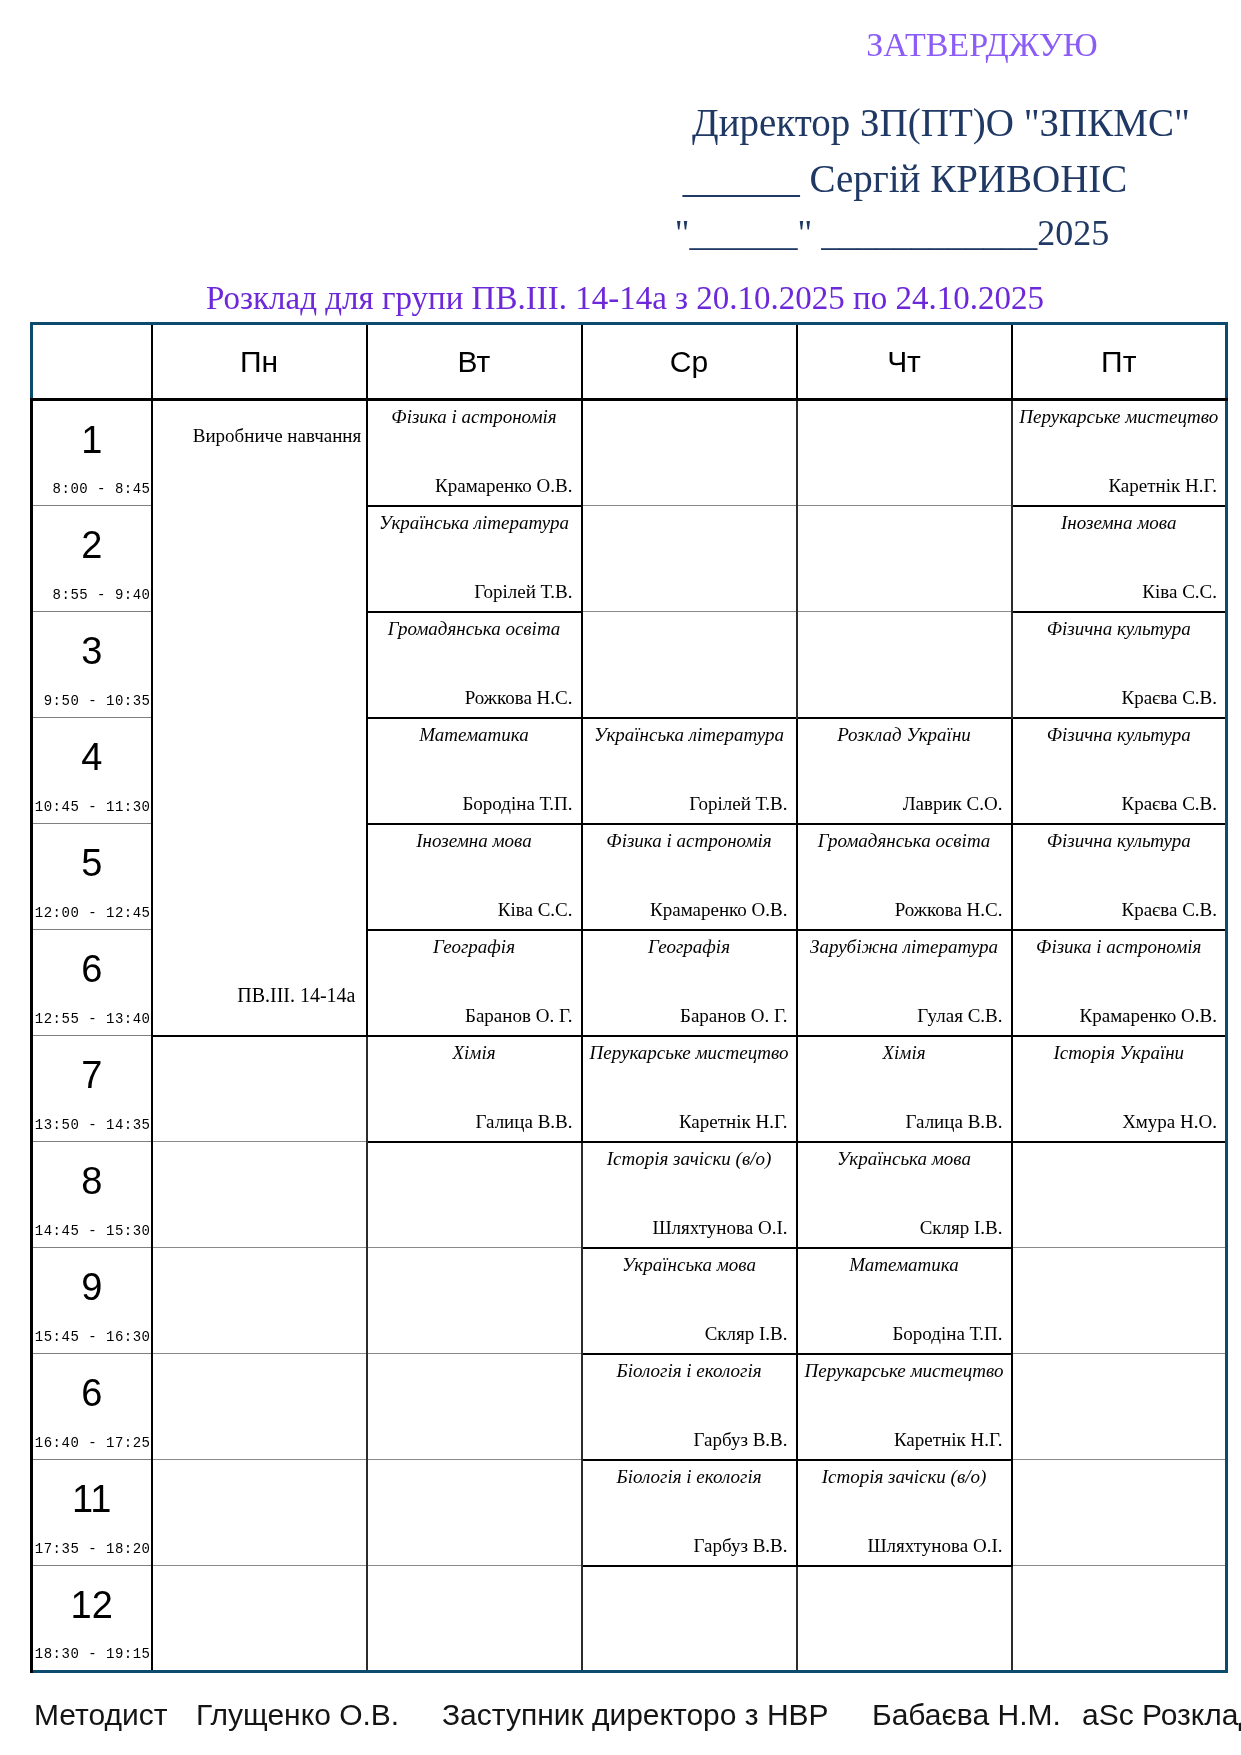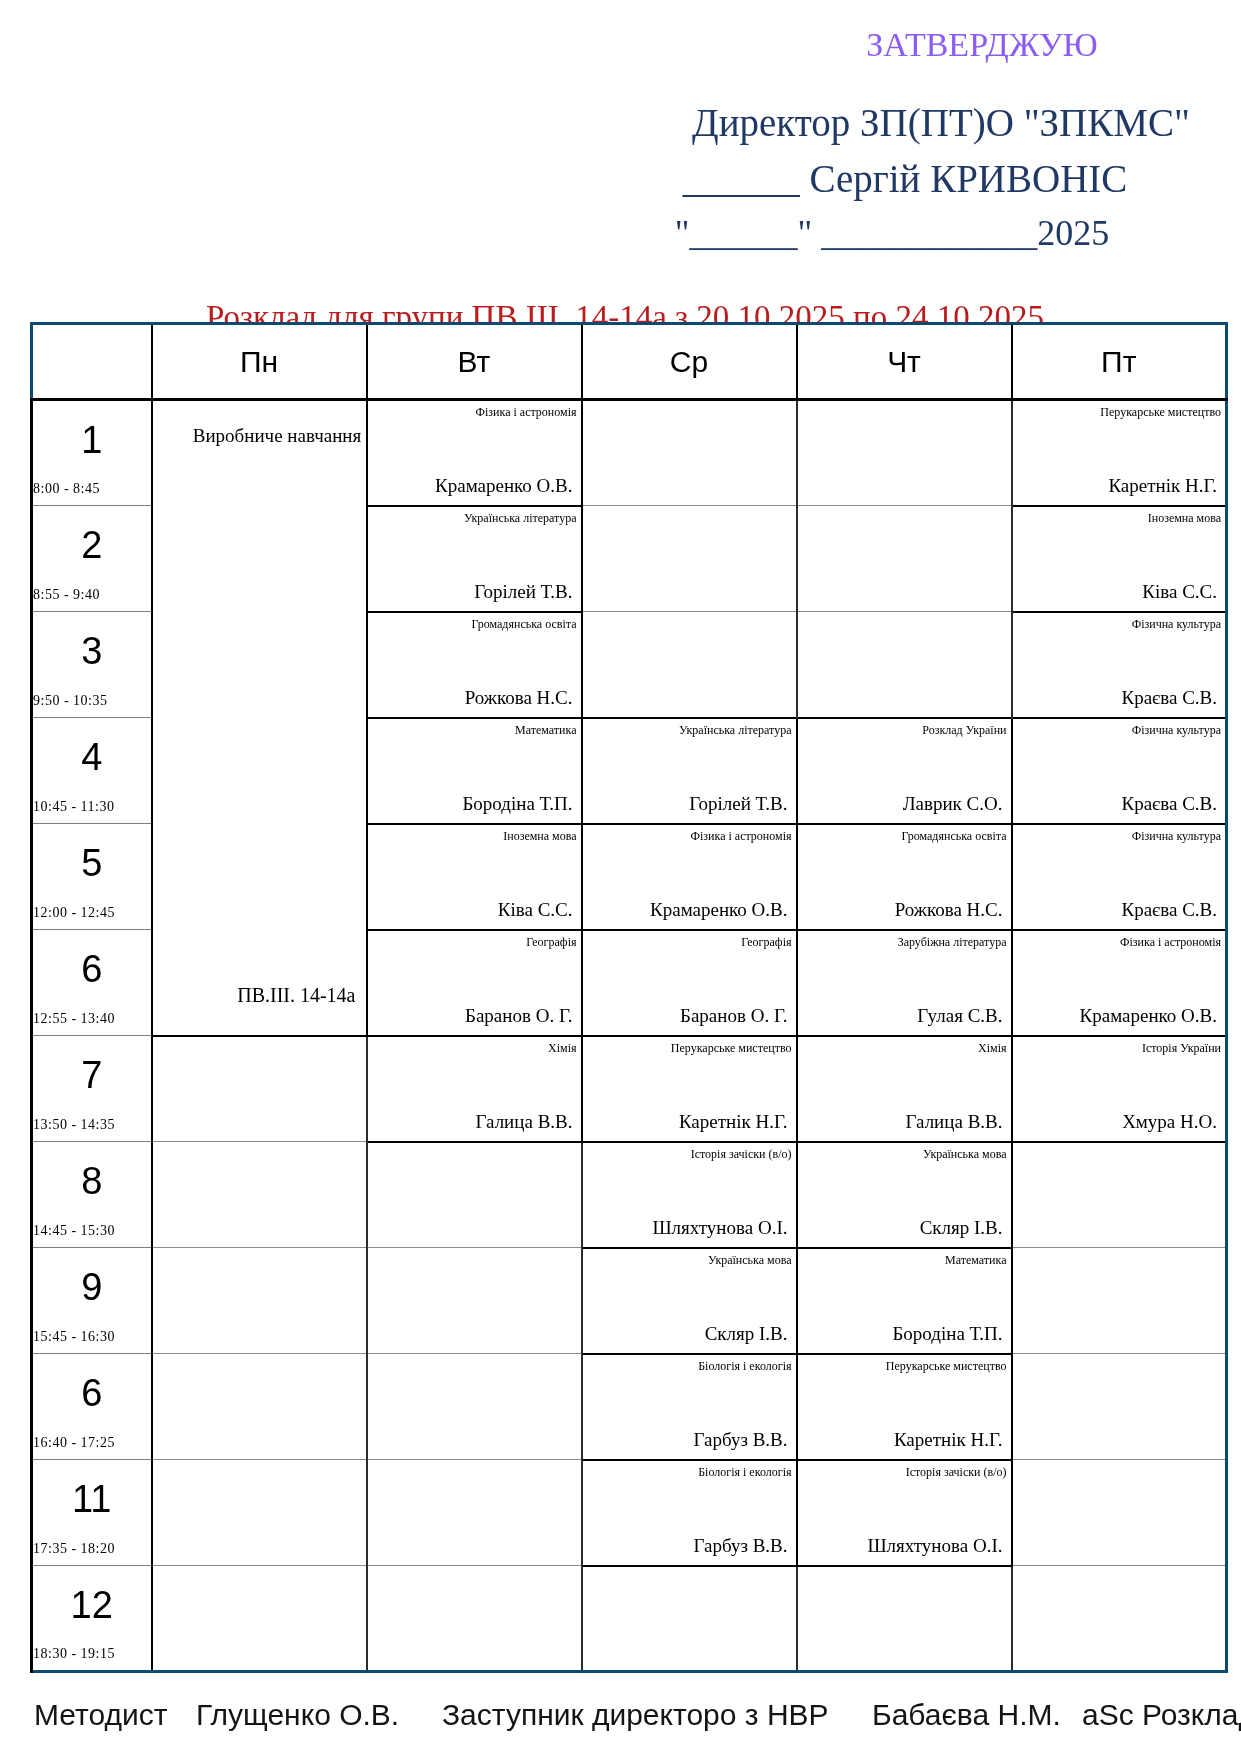--- a/index.html
+++ b/index.html
@@ -7,43 +7,43 @@
     width:1241px;height:1755px;position:relative;background:#ffffff;
     font-family:"Liberation Serif", serif;color:#000;overflow:hidden;
   }
   
   .hdr-line{position:absolute;transform:translateX(-50%);white-space:nowrap;color:#1f3864;}
   .stamp{left:982px;top:26px;font-size:34px;color:#8b5cf6;}
   .director{left:941px;top:100px;font-size:39px;}
   .signature{left:905px;top:156px;font-size:39px;}
   .dateline{left:892px;top:212px;font-size:36px;}
   .page-title{position:absolute;left:625px;top:280px;transform:translateX(-50%);
-    white-space:nowrap;font-size:33px;color:#b91c1c;margin-top:19px;}
+    white-space:nowrap;font-size:33px;color:#6d28d9;}
   
   table.sched{
     position:absolute;left:30px;top:322px;width:1196px;
     border-collapse:collapse;table-layout:fixed;
     border:3px solid #0c4a6e;
   }
   col.c-period{width:120px;}
   col.c-day{width:215px;}
   tr.hdr{height:76px;}
   tr.body-row{height:106px;}
   th{font-family:"Liberation Sans", sans-serif;font-size:30px;font-weight:normal;
      border:2px solid #000;border-bottom:3px solid #000;background:#fff;}
   td{padding:0;vertical-align:top;background:#fff;}
   td.periodcell{position:relative;border:1px solid #7f7f7f;
      border-left:3px solid #000;border-right:2px solid #000;}
   td.periodcell .num{position:absolute;top:20px;left:0;right:0;text-align:center;
      font-family:"Liberation Sans", sans-serif;font-size:38px;line-height:1;}
-  td.periodcell .time{position:absolute;bottom:8px;left:0;right:0;text-align:left;
-     font-family:Liberation Serif, serif;font-size:14px;letter-spacing:.5px;}
+  td.periodcell .time{position:absolute;bottom:8px;left:0;right:0;text-align:right;
+     font-family:Liberation Mono, monospace;font-size:14px;letter-spacing:.5px;}
   td.empty{border:1px solid #8a8a8a;border-left:2px solid #2c2c2c;border-right:2px solid #2c2c2c;}
   td.lesson{position:relative;border:2px solid #000;}
-  td.lesson .subj{margin-top:5px;text-align:right;font-size:12px;line-height:1.15;padding:0 4px;}
+  td.lesson .subj{margin-top:5px;text-align:center;font-size:19px;line-height:1.15;padding:0 4px;font-style:italic;}
   td.lesson .teach{position:absolute;right:8px;bottom:8px;font-size:19px;white-space:nowrap;}
   td.merged{position:relative;border:2px solid #000;}
   td.merged .subj{margin-top:24px;text-align:center;font-size:19px;padding-left:36px;}
   td.merged .grp{position:absolute;right:10px;bottom:28px;font-size:20px;white-space:nowrap;}
   
   .foot{position:absolute;top:1698px;font-family:"Liberation Sans", sans-serif;
         font-size:30px;color:#141414;white-space:nowrap;}
   .f0{left:34px;} .f1{left:196px;} .f2{left:442px;} .f3{left:872px;} .f4{left:1082px;text-align:center;}
 </style>
 </head>

